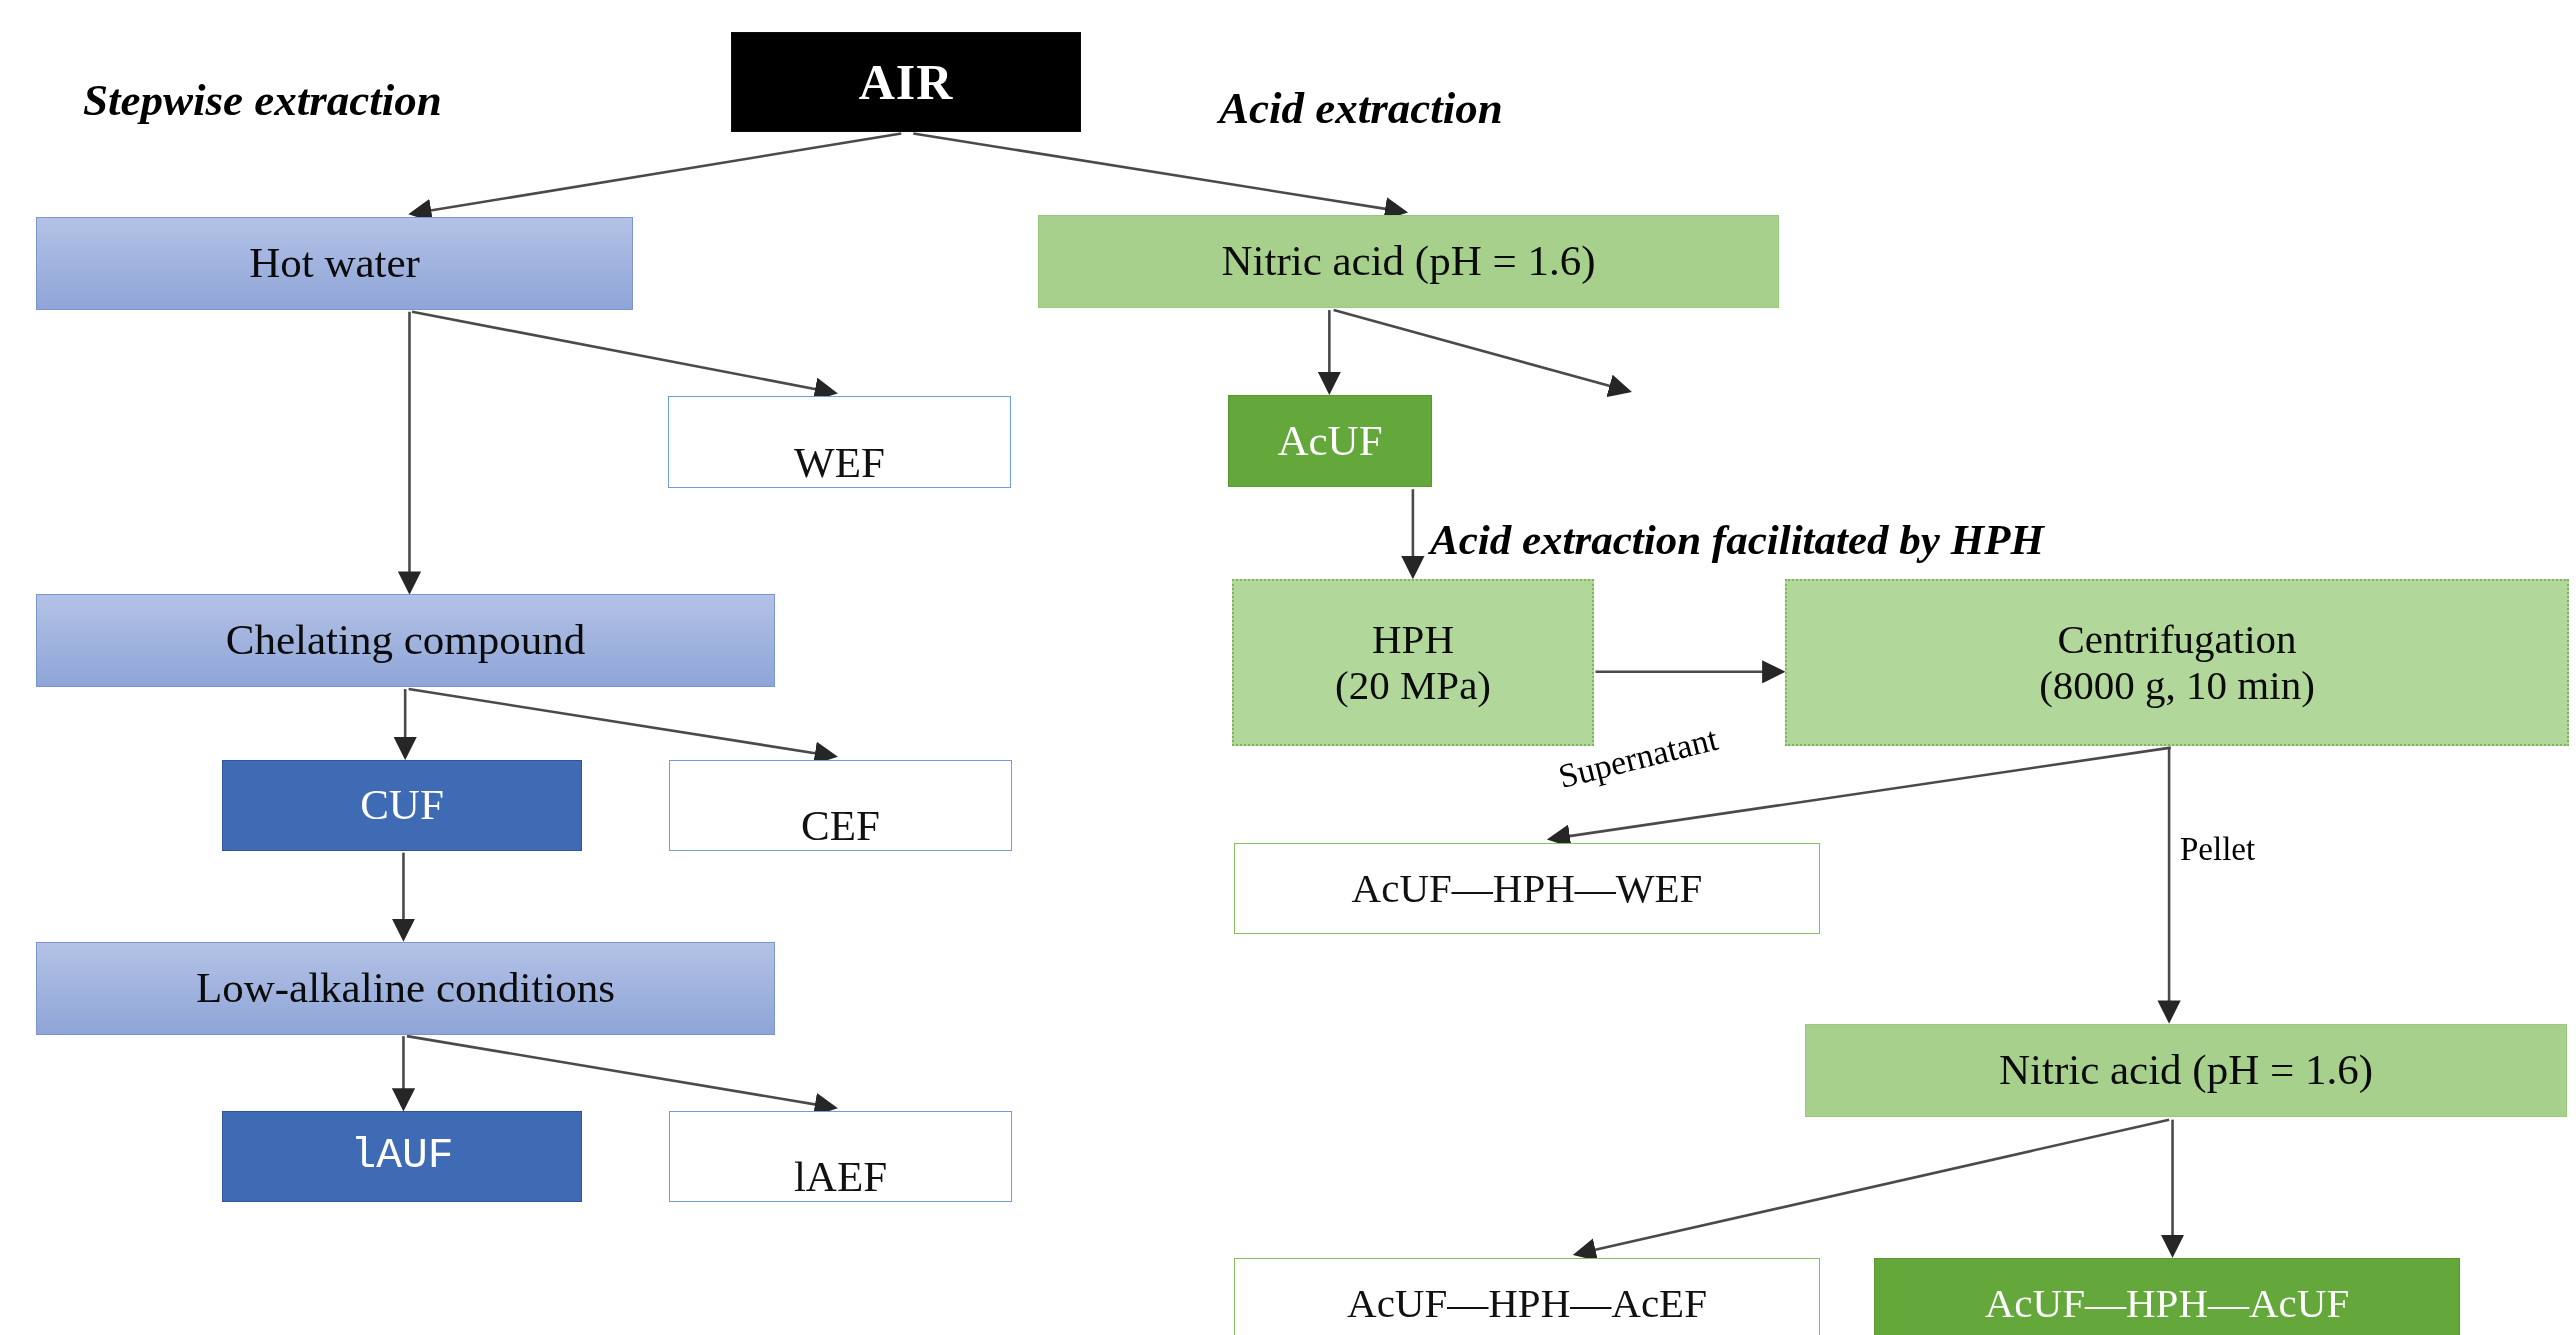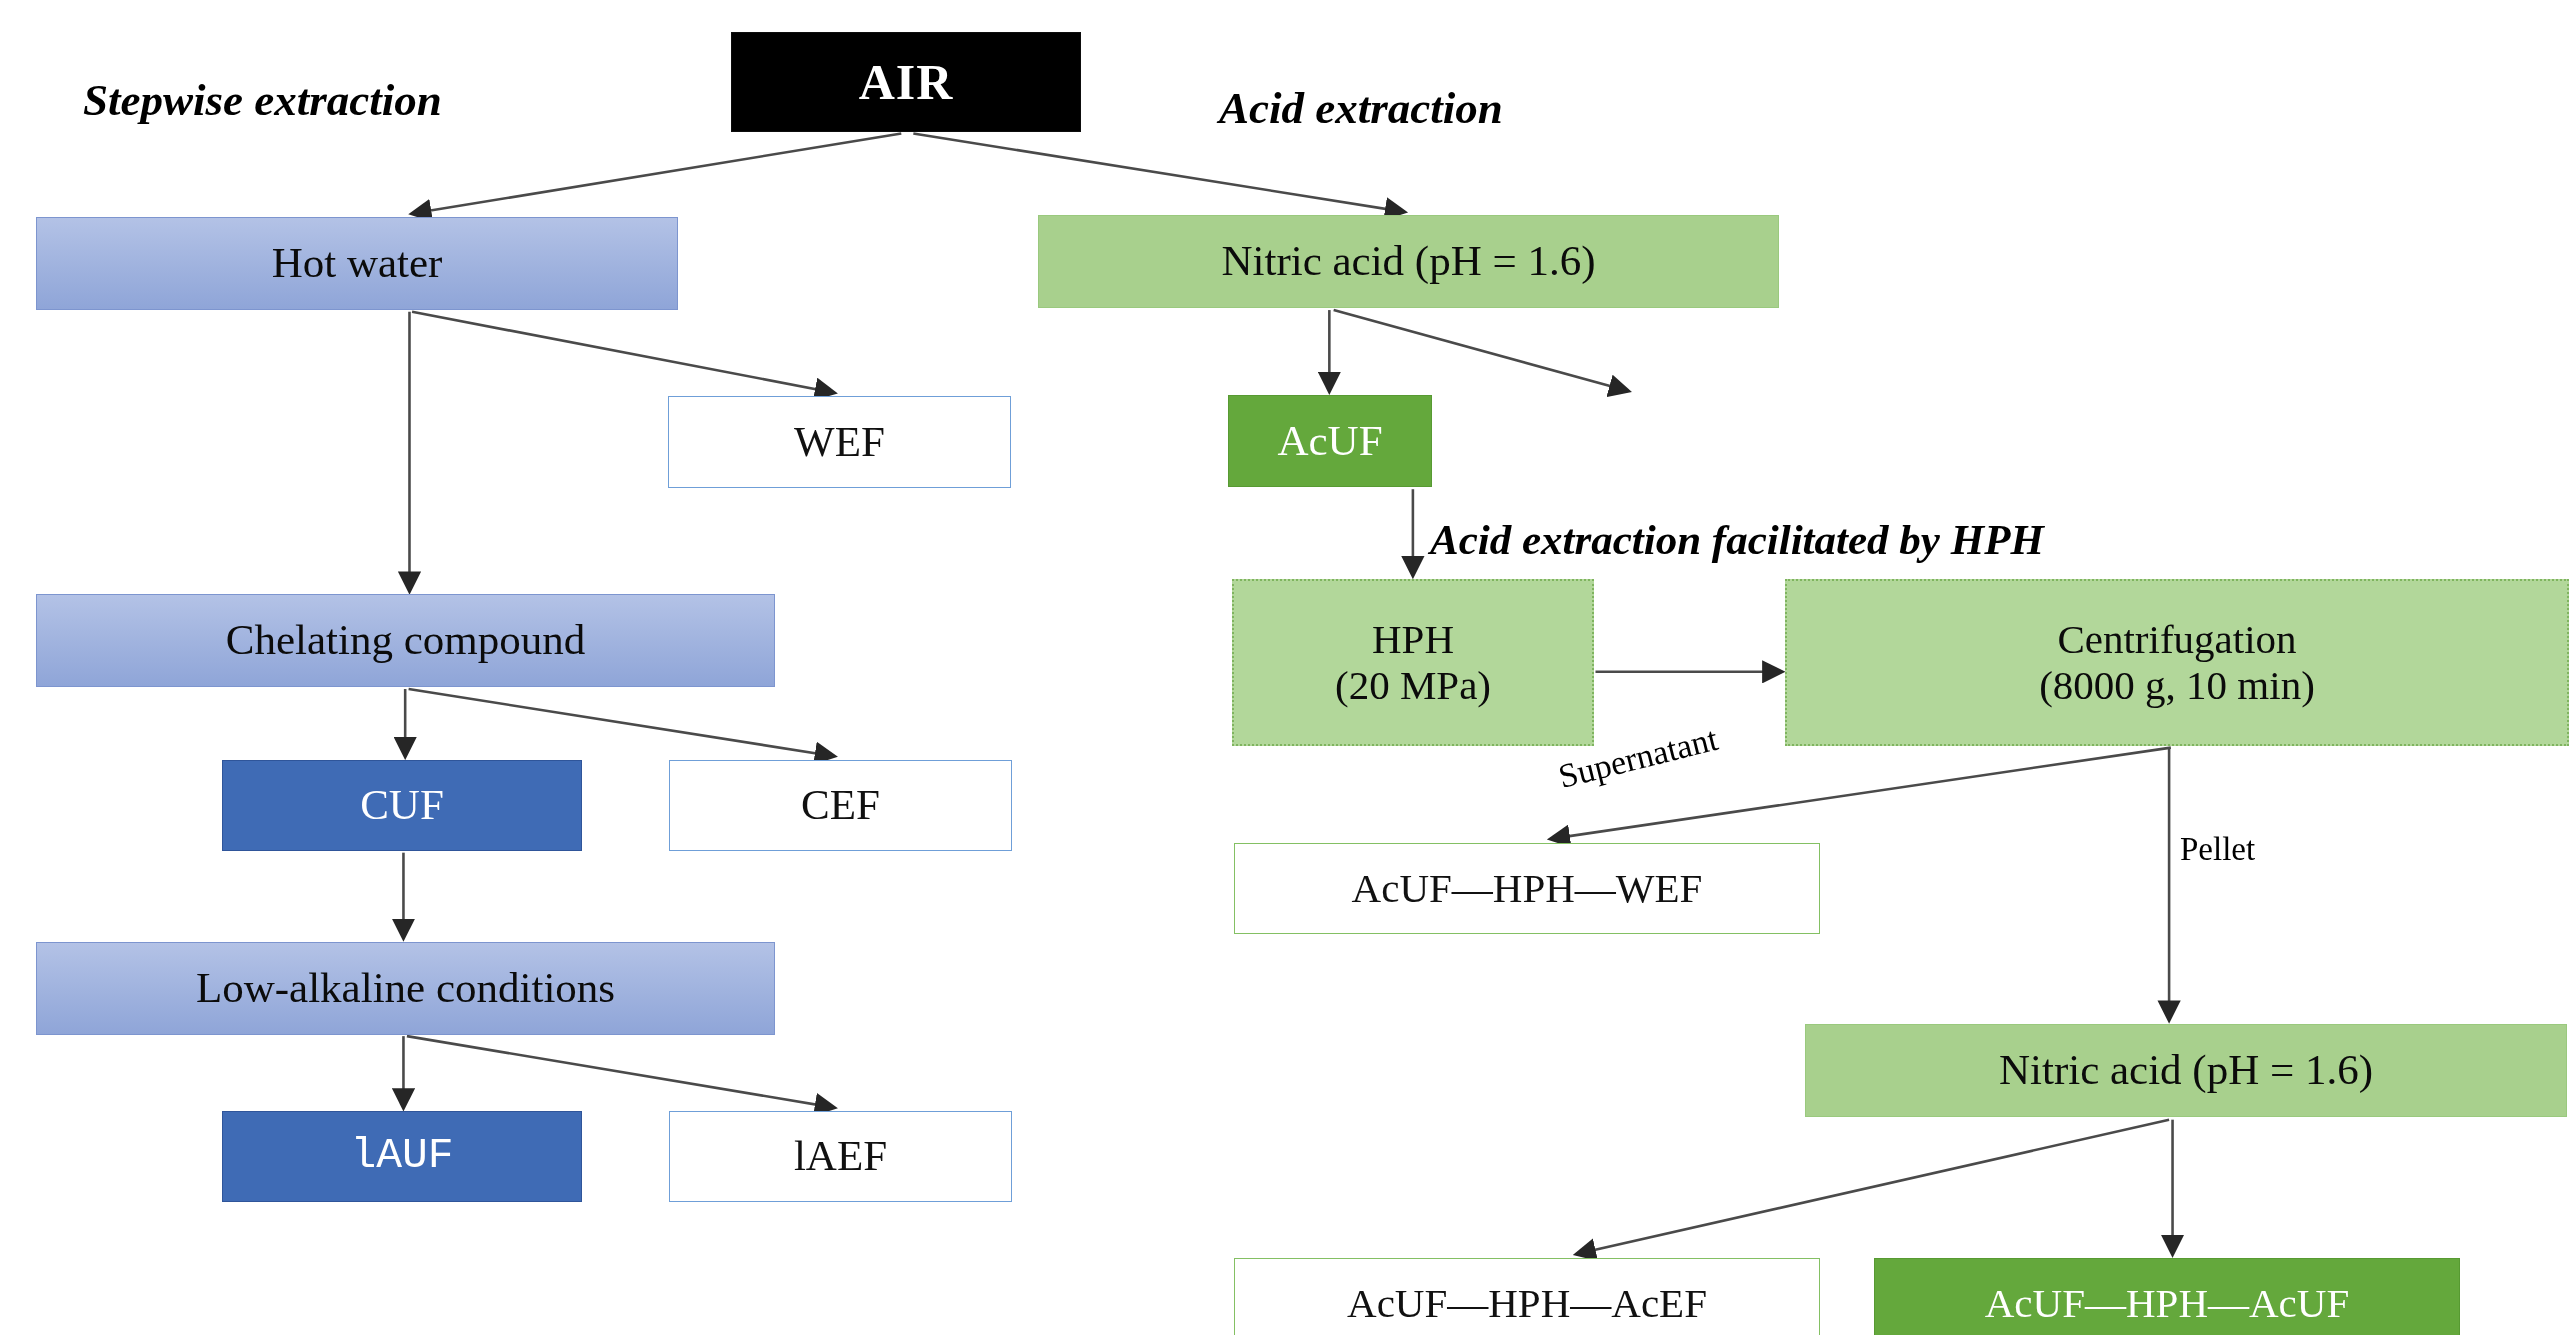--- a/index.html
+++ b/index.html
@@ -40,20 +40,21 @@
   }
   .n-blue-dark {
     background: #3f6bb5;
     color: #ffffff;
     border: 0.9px solid #2f559a;
   }
   .n-blue-outline {
     background: #ffffff;
     color: #111111;
     border: 1.7px solid #6f9fd8;
+    align-items: flex-end;
   }
   .n-green-light {
     background: #a8d08d;
     color: #0b0b0b;
     border: 0.9px solid #9ac97e;
   }
   .n-green-dark {
     background: #64a83c;
     color: #ffffff;
     border: 0.9px solid #579a32;
@@ -141,21 +142,21 @@
       <path d="M 2518 1300 L 1830 1456"></path>
 
       <path d="M 2522 1300 L 2522 1456"></path>
     </g>
   </svg>
 
   <div class="node n-air" style="left:731px; top:32px; width:350px; height:100px; font-size:50px;">
     <span>AIR</span>
   </div>
 
-  <div class="node n-blue-light" style="left:36px; top:217px; width:642px; height:93px; font-size:43px;">
+  <div class="node n-blue-light" style="left:36px; top:217px; width:597px; height:93px; font-size:43px;">
     <span>Hot water</span>
   </div>
 
   <div class="node n-blue-outline" style="left:668px; top:396px; width:343px; height:92px; font-size:43px;">
     <span>WEF</span>
   </div>
 
   <div class="node n-blue-light" style="left:36px; top:594px; width:739px; height:93px; font-size:43px;">
     <span>Chelating compound</span>
   </div>

